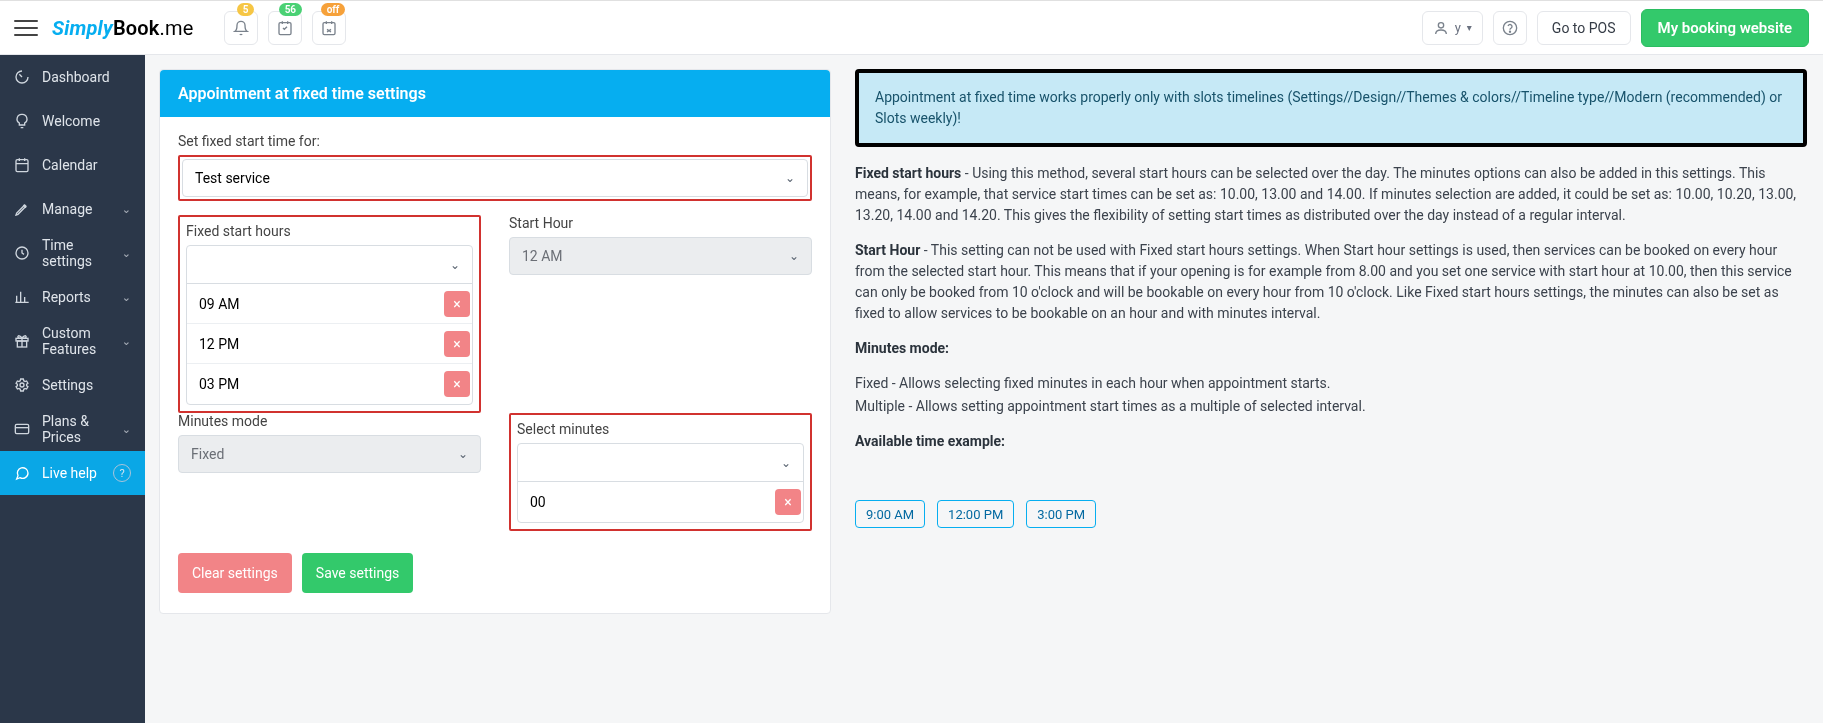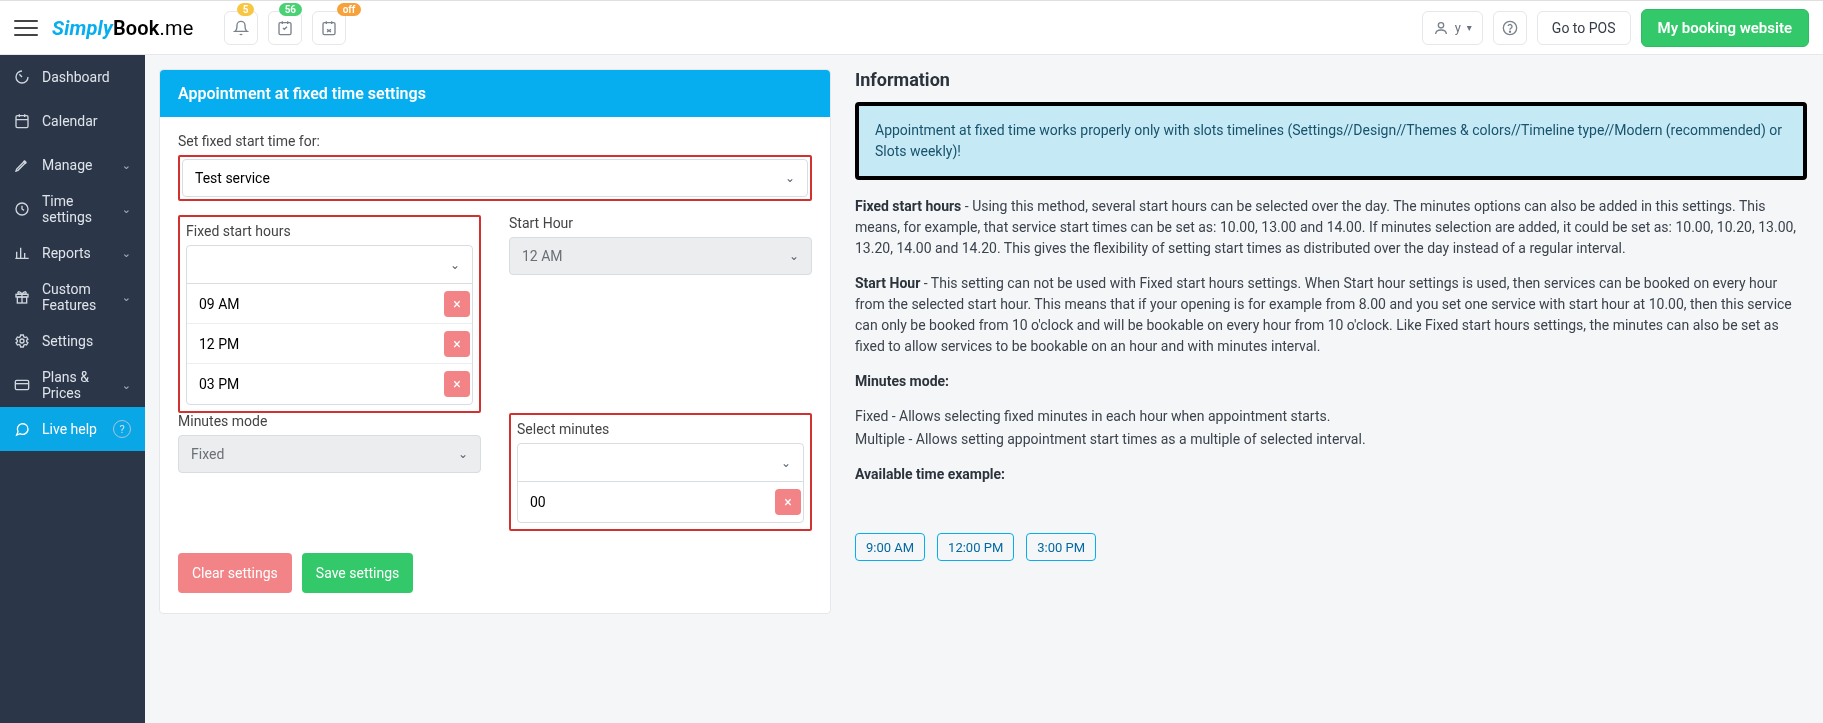--- a/index.html
+++ b/index.html
@@ -9,21 +9,21 @@
   .topbar { height:54px; background:#fff; border-bottom:1px solid #e5e7eb; display:flex; align-items:center; padding:0 14px; gap:10px; }
   .hamburger { width:24px; height:24px; display:flex; flex-direction:column; justify-content:center; gap:5px; cursor:pointer;}
   .hamburger span{display:block;height:2px;background:#444;border-radius:1px;}
   .logo { display:flex; align-items:baseline; font-weight:600; font-size:20px; letter-spacing:.2px; margin-left:4px; margin-right:20px;}
   .logo .s1{ color:#06aef0; font-style:italic; font-weight:700;}
   .logo .s2{ color:#000000; }
   .iconbtn { width:34px; height:34px; border:1px solid #e5e7eb; border-radius:6px; display:flex; align-items:center; justify-content:center; position:relative; cursor:pointer;}
   .badge { position:absolute; top:-9px; font-size:10px; padding:1px 6px; border-radius:10px; color:#fff; font-weight:600;}
   .badge.yellow{ background:#f6c644; left:12px;}
   .badge.green { background:#4ad174; left:10px;}
-  .badge.orange{ background:#f6a13a; left:24px;}
+  .badge.orange{ background:#f6a13a; left:8px;}
   .spacer { flex:1; }
   .userbtn { height:34px; border:1px solid #e5e7eb; border-radius:6px; padding:0 10px; display:flex; align-items:center; gap:6px; cursor:pointer; color:#6b7280; font-size:13px;}
   .helpbtn { width:34px; height:34px; border:1px solid #e5e7eb; border-radius:6px; display:flex; align-items:center; justify-content:center; cursor:pointer; color:#6b7280;}
   .gotoposbtn { height:34px; border:1px solid #e5e7eb; border-radius:6px; padding:0 14px; display:flex; align-items:center; font-size:14px; color:#353c46; cursor:pointer; background:#fff;}
   .primbtn { height:38px; border-radius:6px; background:#33c96b; color:#fff; font-weight:600; padding:0 16px; display:flex; align-items:center; font-size:15px; cursor:pointer; border:1px solid #2bbd61;}
   
   .body { flex:1; display:flex; overflow:hidden;}
   
   .sidebar { width:145px; background:#2b3749; color:#dfe4ea; display:flex; flex-direction:column; font-size:14px;}
   .navitem { display:flex; align-items:center; height:44px; padding:0 14px; gap:12px; cursor:pointer; position:relative;}
@@ -128,20 +128,26 @@
   <div class="sidebar">
     <div class="navitem">
       <svg class="ico" viewBox="0 0 24 24" fill="none" stroke="#cfd6de" stroke-width="2">
           <path d="M12 3a9 9 0 1 0 9 9"></path>
           <path d="M12 12 8 8"></path>
         </svg>
       <span>Dashboard</span>
     </div>
     <div class="navitem">
       <svg class="ico" viewBox="0 0 24 24" fill="none" stroke="#cfd6de" stroke-width="2">
+          <path d="M9 18h6M10 22h4M12 2a7 7 0 0 0-4 13v3h8v-3a7 7 0 0 0-4-13z"></path>
+        </svg>
+      <span>Welcome</span>
+    </div>
+    <div class="navitem">
+      <svg class="ico" viewBox="0 0 24 24" fill="none" stroke="#cfd6de" stroke-width="2">
           <rect x="3" y="4" width="18" height="18" rx="2"></rect>
           <path d="M8 2v4M16 2v4M3 10h18"></path>
         </svg>
       <span>Calendar</span>
     </div>
     <div class="navitem">
       <svg class="ico" viewBox="0 0 24 24" fill="none" stroke="#cfd6de" stroke-width="2">
           <path d="m3 21 3-1 12-12-2-2L4 18l-1 3zM14 6l4 4"></path>
         </svg>
       <span>Manage</span>
@@ -270,21 +276,20 @@
               </button>
             <button class="btn save">
                 <span>Save settings</span>
               </button>
           </div>
         </div>
       </div>
     </div>
 
     <div class="right-col">
-      <div class="info-title">Information</div>
       <div class="alert">Appointment at fixed time works properly only with slots timelines (Settings//Design//Themes &amp; colors//Timeline type//Modern (recommended) or Slots weekly)!</div>
       <p class="para"><b>Fixed start hours</b><span> - Using this method, several start hours can be selected over the day. The minutes options can also be added in this settings. This means, for example, that service start times can be set as: 10.00, 13.00 and 14.00. If minutes selection are added, it could be set as: 10.00, 10.20, 13.00, 13.20, 14.00 and 14.20. This gives the flexibility of setting start times as distributed over the day instead of a regular interval.</span></p>
       <p class="para"><b>Start Hour</b><span> - This setting can not be used with Fixed start hours settings. When Start hour settings is used, then services can be booked on every hour from the selected start hour. This means that if your opening is for example from 8.00 and you set one service with start hour at 10.00, then this service can only be booked from 10 o'clock and will be bookable on every hour from 10 o'clock. Like Fixed start hours settings, the minutes can also be set as fixed to allow services to be bookable on an hour and with minutes interval.</span></p>
       <p class="para"><b>Minutes mode:</b></p>
       <p class="para" style="margin-bottom:2px">Fixed - Allows selecting fixed minutes in each hour when appointment starts.</p>
       <p class="para">Multiple - Allows setting appointment start times as a multiple of selected interval.</p>
       <p class="para"><b>Available time example:</b></p>
       <div>
         <span class="pill">9:00 AM</span>
         <span class="pill">12:00 PM</span>

